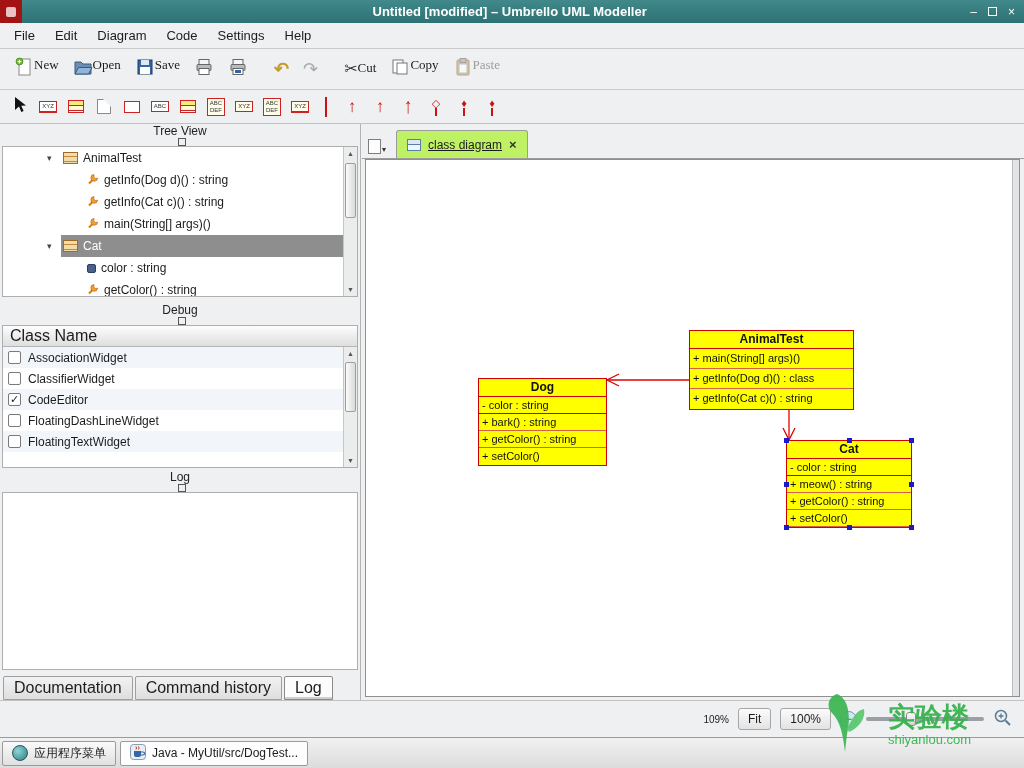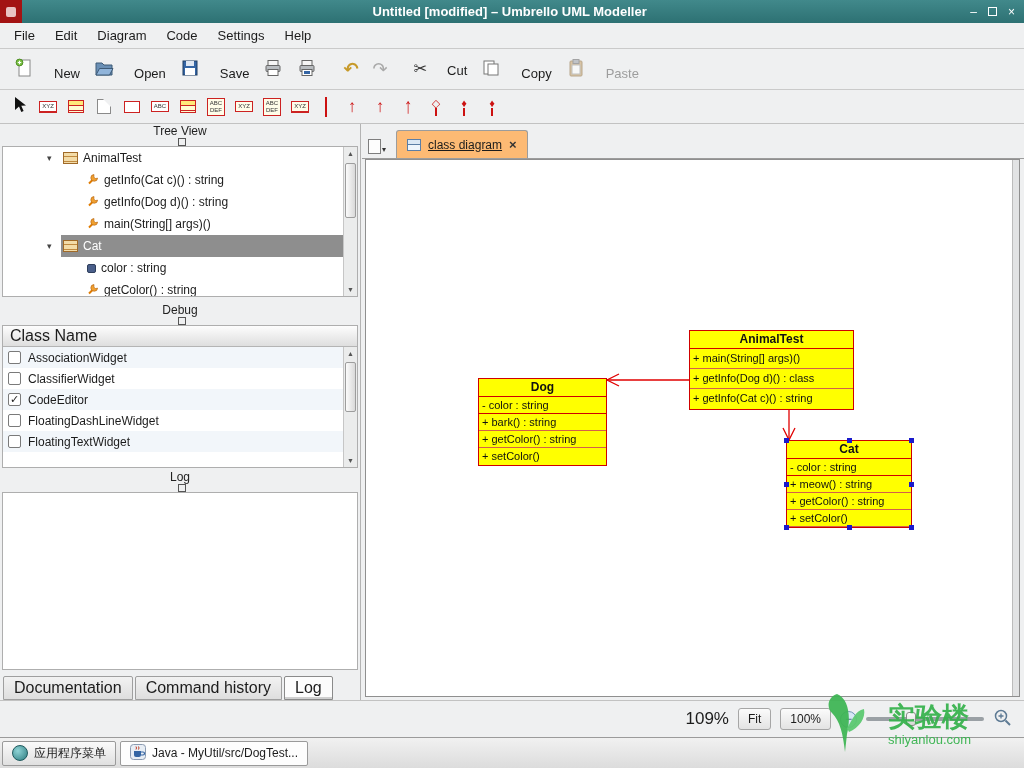--- a/index.html
+++ b/index.html
@@ -17,21 +17,21 @@
   .wc-max { width:9px; height:9px; border:1px solid #fff; display:inline-block; }
 
   
   .menubar { position:absolute; left:0; top:23px; width:1024px; height:26px; background:#eff0f1;
     border-bottom:1px solid #cacaca; display:flex; align-items:center; padding:0 4px; }
   .menu-item { padding:4px 10px; }
 
   
   .toolbar1 { position:absolute; left:0; top:49px; width:1024px; height:41px; background:#eff0f1;
     border-bottom:1px solid #cacaca; display:flex; align-items:center; padding:0 8px; gap:2px; }
-  .tbtn { display:flex; align-items:flex-end; gap:20px; padding:4px 6px; border-radius:3px; }
+  .tbtn { display:flex; align-items:flex-start; gap:0; padding:4px 6px; border-radius:3px;font-family:Liberation Serif, serif; }
   .tlabel { font-size:13px; }
   .tbtn.disabled .tlabel { color:#9d9d9d; }
   .glyph-icon { font-size:18px; line-height:18px; }
   .gap { width:10px; }
 
   
   .toolbar2 { position:absolute; left:0; top:90px; width:1024px; height:34px; background:#eff0f1;
     border-bottom:1px solid #c2c2c2; display:flex; align-items:center; padding:0 8px; gap:4px; }
   .tool { width:24px; height:26px; display:flex; align-items:center; justify-content:center; }
   .mini-frame { border:1px solid #cc2222; background:#fffde9; padding:1px 2px; display:flex; flex-direction:column; align-items:center; }
@@ -96,21 +96,21 @@
     background:linear-gradient(#f2f2f2,#dedede); font-size:16px; border-radius:2px 2px 0 0; }
   .btab.active { background:#fcfcfc; border-color:#8a8a8a; box-shadow:inset 0 -2px 0 #cfcfcf; }
 
   
   .main { position:absolute; left:362px; top:124px; width:662px; height:576px; background:#eff0f1; }
   .tabbar { position:absolute; left:0; top:0; width:100%; height:35px; border-bottom:1px solid #9c9c9c;
     display:flex; align-items:flex-end; padding-left:4px; }
   .newtab-btn { display:flex; align-items:flex-end; gap:1px; margin:0 2px 4px 2px; }
   .newtab-page { width:13px; height:15px; border:1px solid #7e7e7e; background:#fdfdfd; }
   .newtab-dd { font-size:8px; color:#333; }
-  .dtab { display:flex; align-items:center; gap:7px; height:28px; padding:0 10px; background:#fdba74;
+  .dtab { display:flex; align-items:center; gap:7px; height:28px; padding:0 10px; background:#bef264;
     border:1px solid #9c9c9c; border-bottom:none; border-radius:3px 3px 0 0; margin-left:8px; font-size:12px; }
   .dtab-label { text-decoration:underline; }
   .dtab-close { color:#333; font-weight:bold; font-size:13px; line-height:13px; }
   .dtab-icon { width:14px; height:12px; border:1px solid #5b7ea6; background:linear-gradient(#dbe8f5 0 4px,#5b7ea6 4px 5px,#eef5fc 5px); }
 
   .canvas { position:absolute; left:3px; top:35px; width:655px; height:538px; background:#fff; border:1px solid #8f8f8f; }
   .canvas-vscroll { position:absolute; right:0; top:0; width:7px; height:100%; background:#e2e3e4; border-left:1px solid #bcbcbc; }
   .arrow-layer { position:absolute; left:0; top:0; pointer-events:none; }
 
   .uml-class { position:absolute; background:#ffff00; border:1px solid #cf0000; font-size:11px; color:#111; }
@@ -118,21 +118,21 @@
   .uml-row { height:17px; line-height:16px; padding:0 3px; border-bottom:1px solid #d4604a; white-space:nowrap; overflow:hidden; }
   .uml-row:last-child { border-bottom:none; }
   .uml-row.sec-end { border-bottom:1px solid #cf0000; }
   .uml-class.big .uml-row { height:20px; line-height:19px; }
   .handle { position:absolute; width:5px; height:5px; background:#1a1acc; }
 
   
   .statusbar { position:absolute; left:0; top:700px; width:1024px; height:37px; background:#eff0f1;
     border-top:1px solid #c2c2c2; display:flex; align-items:center; justify-content:flex-end; gap:9px; padding-right:12px; }
   .sbtn { border:1px solid #a6a6a6; background:linear-gradient(#fbfbfb,#e3e3e3); padding:3px 9px; font-size:12px; border-radius:3px; }
-  .zoom-text { font-size:17px; }
+  .zoom-text { font-size:10px; }
   .zoomout-icon { width:17px; height:17px; border-radius:50%; background:#d7e7f5; border:1px solid #6f95b5;
     color:#3a5a78; display:flex; align-items:center; justify-content:center; font-size:12px; line-height:12px; }
   .slider { width:118px; height:4px; background:#9aa0a5; border-radius:2px; position:relative; }
   .slider-handle { position:absolute; left:40px; top:-5px; width:10px; height:14px;
     background:linear-gradient(#fdfdfd,#d4d4d4); border:1px solid #8a8a8a; border-radius:3px; }
 
   
   .taskbar { position:absolute; left:0; top:737px; width:1024px; height:31px;
     background:linear-gradient(#f1f1f1,#dcdcdc); border-top:1px solid #9b9b9b; display:flex; align-items:center; padding:0 2px; gap:4px; }
   .task-btn { height:25px; border:1px solid #9a9a9a; background:linear-gradient(#fafafa,#e0e0e0);
@@ -340,30 +340,30 @@
                 <span class="class-icon"></span>
               <span>AnimalTest</span>
               </span>
           </div>
           <div class="tree-row lvl1">
             <span class="row-inner">
                 <span><svg width="12" height="12">
                     <path d="M2 10.5 L6 6.5" stroke="#e07b00" stroke-width="2"></path>
                     <path d="M7 1.5 a3.4 3.4 0 1 0 3.6 3.6 L8.4 5.6 L6.9 4.1 Z" fill="#f0a030" stroke="#b06010" stroke-width="0.6"></path>
                   </svg></span>
-              <span>getInfo(Cat c)() : string</span>
+              <span>getInfo(Dog d)() : string</span>
               </span>
           </div>
           <div class="tree-row lvl1">
             <span class="row-inner">
                 <span><svg width="12" height="12">
                     <path d="M2 10.5 L6 6.5" stroke="#e07b00" stroke-width="2"></path>
                     <path d="M7 1.5 a3.4 3.4 0 1 0 3.6 3.6 L8.4 5.6 L6.9 4.1 Z" fill="#f0a030" stroke="#b06010" stroke-width="0.6"></path>
                   </svg></span>
-              <span>getInfo(Dog d)() : string</span>
+              <span>getInfo(Cat c)() : string</span>
               </span>
           </div>
           <div class="tree-row lvl1">
             <span class="row-inner">
                 <span><svg width="12" height="12">
                     <path d="M2 10.5 L6 6.5" stroke="#e07b00" stroke-width="2"></path>
                     <path d="M7 1.5 a3.4 3.4 0 1 0 3.6 3.6 L8.4 5.6 L6.9 4.1 Z" fill="#f0a030" stroke="#b06010" stroke-width="0.6"></path>
                   </svg></span>
               <span>main(String[] args)()</span>
               </span>

